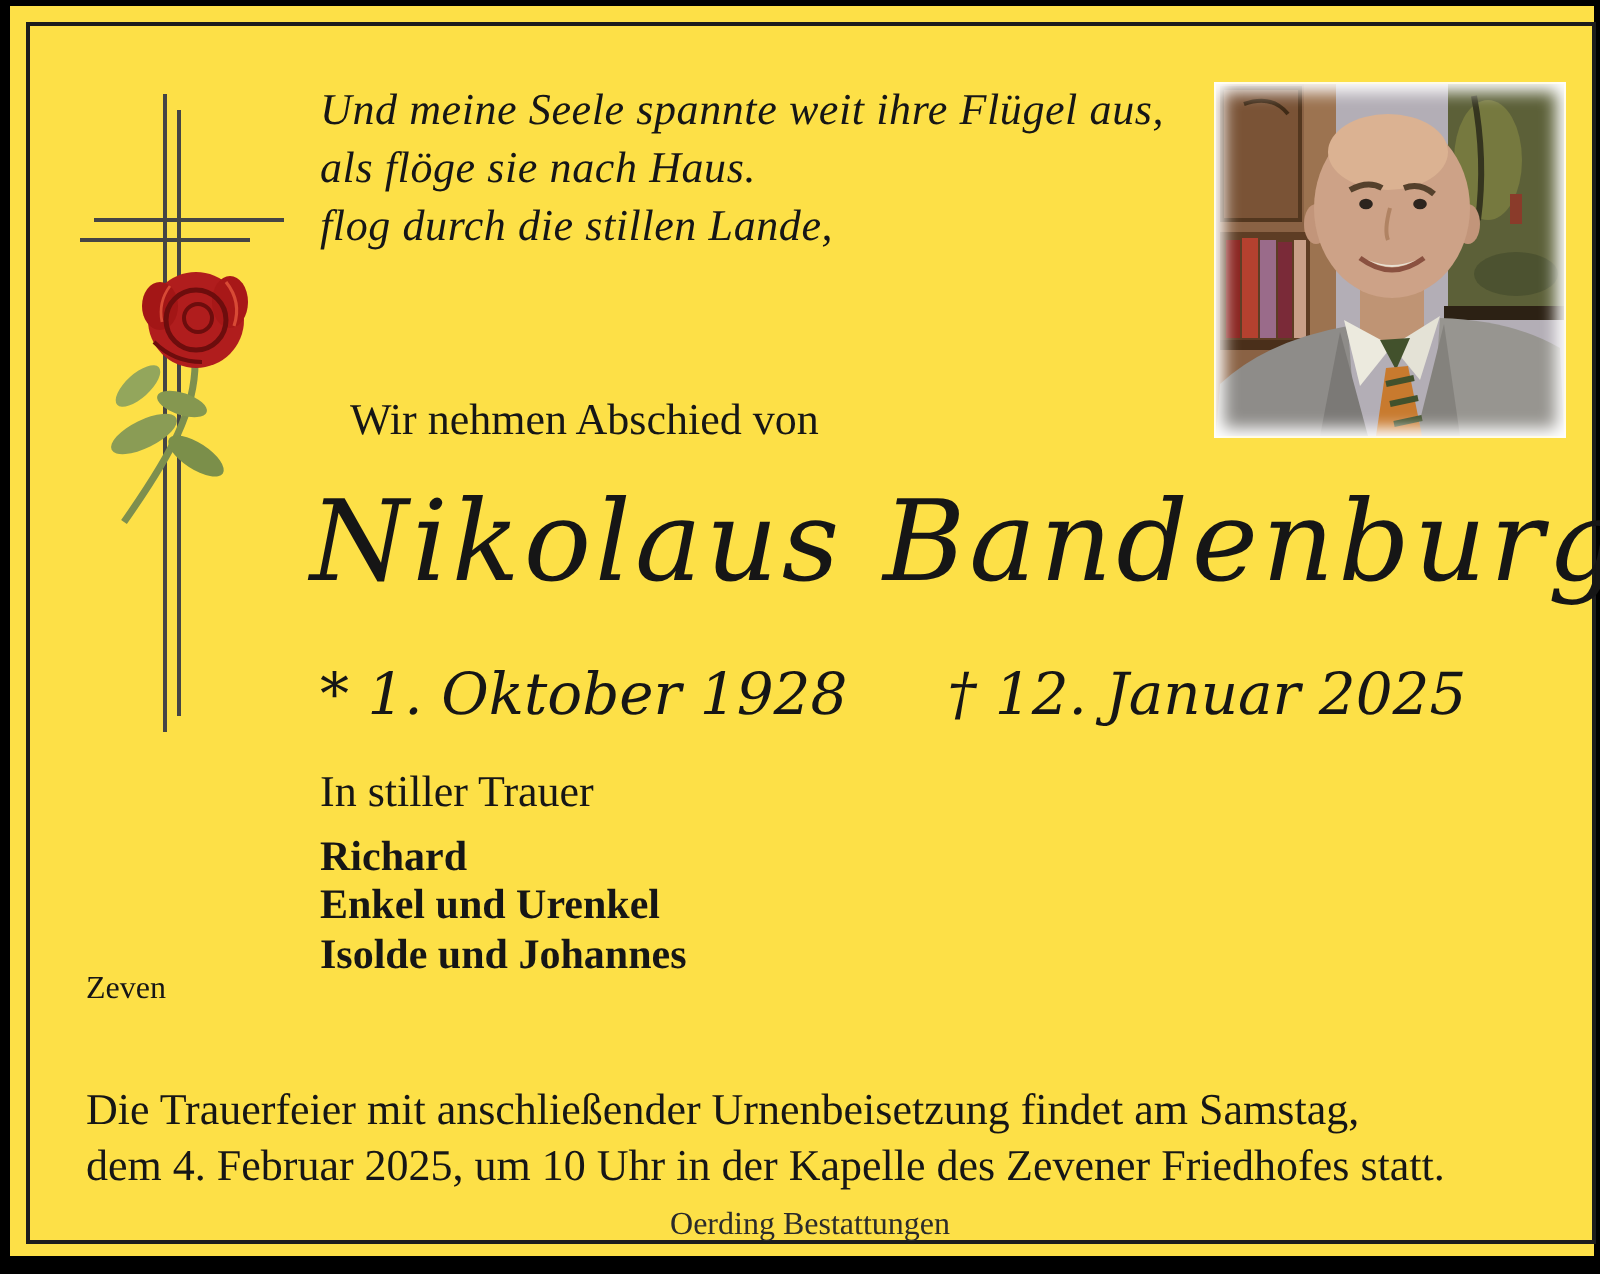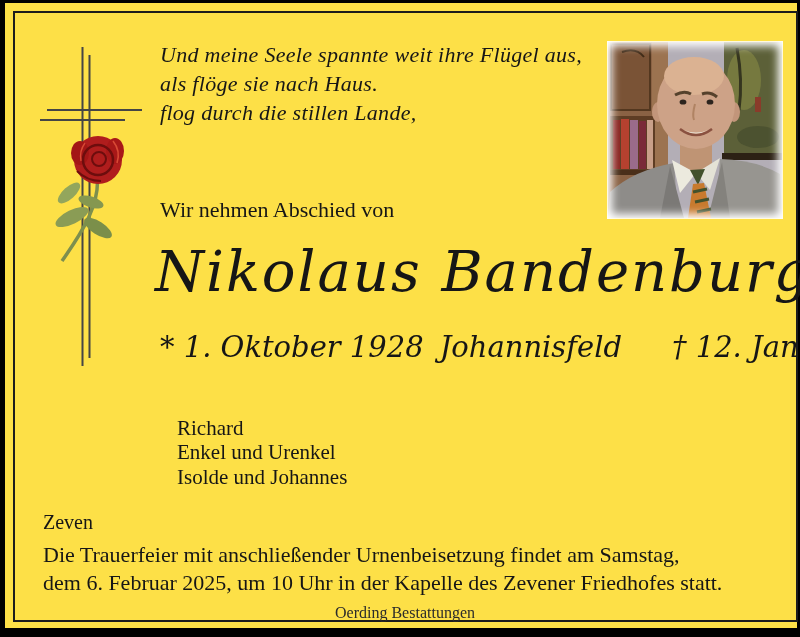--- a/index.html
+++ b/index.html
@@ -3,29 +3,29 @@
 <meta charset="utf-8">
 <style>
   html,body{margin:0;padding:0;}
   body{width:800px;height:637px;background:#000;font-family:"Liberation Serif",serif;}
   .page{position:relative;width:800px;height:637px;background:#000;overflow:hidden;}
   .card{position:absolute;left:5px;top:3px;right:3px;bottom:9px;background:#fde047;}
   .frame{position:absolute;left:8px;top:8px;width:785px;height:611px;border:2px solid #1c1c1c;box-sizing:border-box;pointer-events:none;}
   .abs{position:absolute;color:#161616;}
   .quote{left:155px;top:37px;font-size:22px;font-style:italic;line-height:29px;letter-spacing:.3px;}
   .attribution{left:377px;top:120px;font-size:16px;}
-  .intro{left:155px;top:194px;font-size:22px;}
+  .intro{left:170px;top:194px;font-size:22px;}
   .name{left:150px;top:236px;font-size:56px;font-style:italic;font-family:"DejaVu Serif",serif;letter-spacing:2px;white-space:nowrap;}
   .dates{left:155px;top:327px;font-size:29px;font-style:italic;font-family:"DejaVu Serif",serif;display:flex;white-space:nowrap;}
   .dates .grp{display:flex;}
   .dates .grp+.grp{margin-left:50px;}
   .dates .place{margin-left:16px;}
   .mourning-heading{left:155px;top:380px;font-size:22px;}
-  .mourners{left:172px;top:413px;font-size:21px;font-weight:normal;line-height:24.3px;}
-  .city{left:38px;top:508px;font-size:20px;text-align:center;}
+  .mourners{left:155px;top:413px;font-size:21px;font-weight:bold;line-height:24.3px;}
+  .city{left:38px;top:483px;font-size:16px;text-align:center;}
   .funeral{left:38px;top:538px;font-size:22px;line-height:28px;}
   .funeral-home{left:0;top:601px;width:800px;text-align:center;font-size:16px;color:#2b2b2b;}
   .photo{position:absolute;left:603px;top:39px;width:174px;height:176px;}
   .photo svg{display:block;width:100%;height:100%;}
   .photo::after{content:'';position:absolute;inset:-1px;box-shadow:inset 0 0 8px 5px #fff;pointer-events:none;}
   .cross-rose{position:absolute;left:20px;top:28px;width:130px;height:345px;}
 </style>
 </head>
 <body>
 
@@ -106,34 +106,34 @@
       <div>als flöge sie nach Haus.</div>
       <div>flog durch die stillen Lande,</div>
     </div>
 
     <div class="abs intro">Wir nehmen Abschied von</div>
     <div class="abs name">Nikolaus Bandenburg</div>
 
     <div class="abs dates">
       <span class="grp">
         <span>* 1. Oktober 1928</span>
-        <span class="place">Johannisfeld</span>
       </span>
       <span class="grp">
         <span>† 12. Januar 2025</span>
 
       </span>
     </div>
 
+    <div class="abs mourning-heading">In stiller Trauer</div>
     <div class="abs mourners">
       <div>Richard</div>
       <div>Enkel und Urenkel</div>
       <div>Isolde und Johannes</div>
     </div>
 
     <div class="abs city">Zeven</div>
     <div class="abs funeral">
       <div>Die Trauerfeier mit anschließender Urnenbeisetzung findet am Samstag,</div>
-      <div>dem 6. Februar 2025, um 10 Uhr in der Kapelle des Zevener Friedhofes statt.</div>
+      <div>dem 4. Februar 2025, um 10 Uhr in der Kapelle des Zevener Friedhofes statt.</div>
     </div>
     <div class="abs funeral-home">Oerding Bestattungen</div>
   </div>
 </div>
 
 </body></html>

